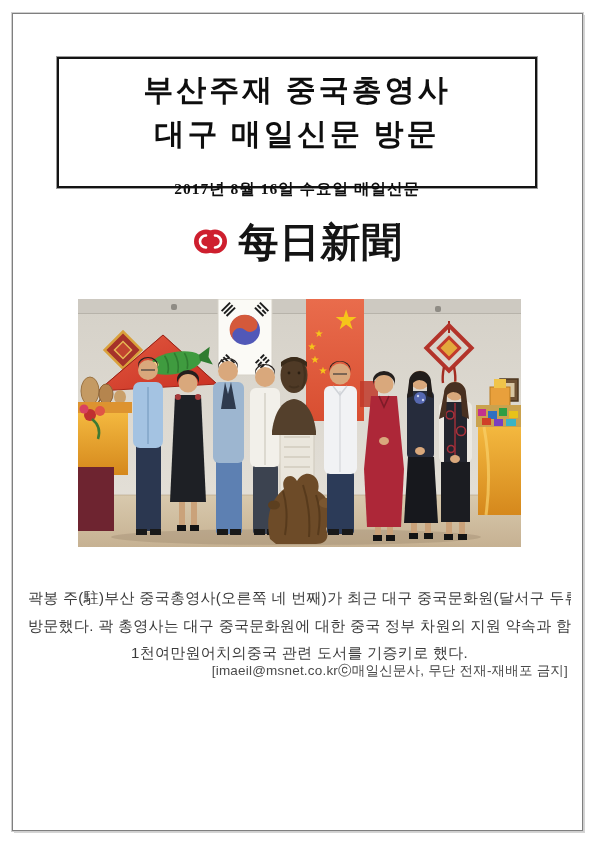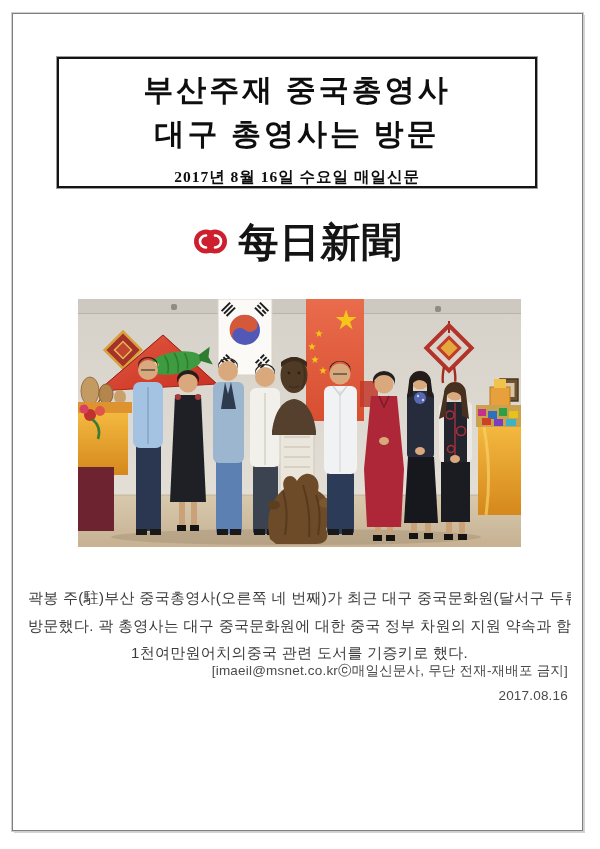--- a/index.html
+++ b/index.html
@@ -17,21 +17,21 @@
     text-align:center;background:#fff;
   }
   .title-line{
     font-family:"Liberation Serif","DejaVu Serif",serif;
     font-weight:700;font-size:30px;letter-spacing:3px;color:#0e0e0e;
     line-height:44px;white-space:nowrap;
   }
   .title-line.first{margin-top:9px;}
   .title-date{
     font-family:"Liberation Serif","DejaVu Serif",serif;
-    font-weight:700;font-size:15.5px;letter-spacing:1px;color:#0e0e0e;margin-top:11px;white-space:nowrap;
+    font-weight:700;font-size:15.5px;letter-spacing:1px;color:#0e0e0e;margin-top:23px;white-space:nowrap;
   }
   
   .logo-row{
     position:absolute;left:0;top:207px;width:100%;
     display:flex;align-items:center;justify-content:center;gap:11px;
   }
   .logo-text{
     font-family:"Liberation Serif","DejaVu Serif",serif;
     font-weight:700;font-size:40px;color:#141414;letter-spacing:1px;line-height:44px;white-space:nowrap;
   }
@@ -54,21 +54,21 @@
     font-size:13.5px;line-height:25px;color:#4a4a4a;letter-spacing:.2px;white-space:nowrap;
   }
 </style>
 </head>
 <body>
 
 <div class="page">
 
   <div class="title-box">
     <div class="title-line first">부산주재 중국총영사</div>
-    <div class="title-line">대구 총영사는 방문</div>
+    <div class="title-line">대구 매일신문 방문</div>
     <div class="title-date">2017년 8월 16일 수요일 매일신문</div>
   </div>
 
   <div class="logo-row">
     <span>
       <svg width="35" height="29" viewBox="0 0 35 29">
         <circle cx="13" cy="14.5" r="12" fill="#ce1f2e"></circle>
         <circle cx="22" cy="14.5" r="12" fill="#ce1f2e"></circle>
         <path d="M13,8.5 a6,6 0 1 0 0.01,12" fill="none" stroke="#ffffff" stroke-width="2.6" stroke-linecap="round"></path>
         <path d="M22,20.5 a6,6 0 1 0 -0.01,-12" fill="none" stroke="#ffffff" stroke-width="2.6" stroke-linecap="round"></path>
@@ -340,16 +340,15 @@
   </div>
 
   <div class="article">
     <div class="jline">곽봉 주(駐)부산 중국총영사(오른쪽 네 번째)가 최근 대구 중국문화원(달서구 두류동)을</div>
     <div class="jline">방문했다. 곽 총영사는 대구 중국문화원에 대한 중국 정부 차원의 지원 약속과 함께</div>
     <div class="lline">1천여만원어치의중국 관련 도서를 기증키로 했다.</div>
   </div>
 
   <div class="credit">
     <div>[imaeil@msnet.co.krⓒ매일신문사, 무단 전재-재배포 금지]</div>
-    <div>2017.08.16</div>
   </div>
 
 </div>
 
 </body></html>

